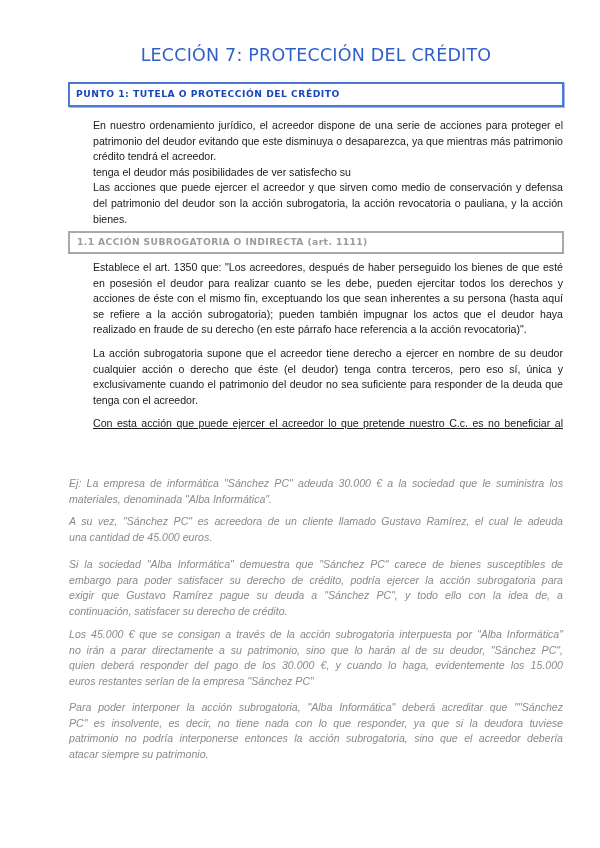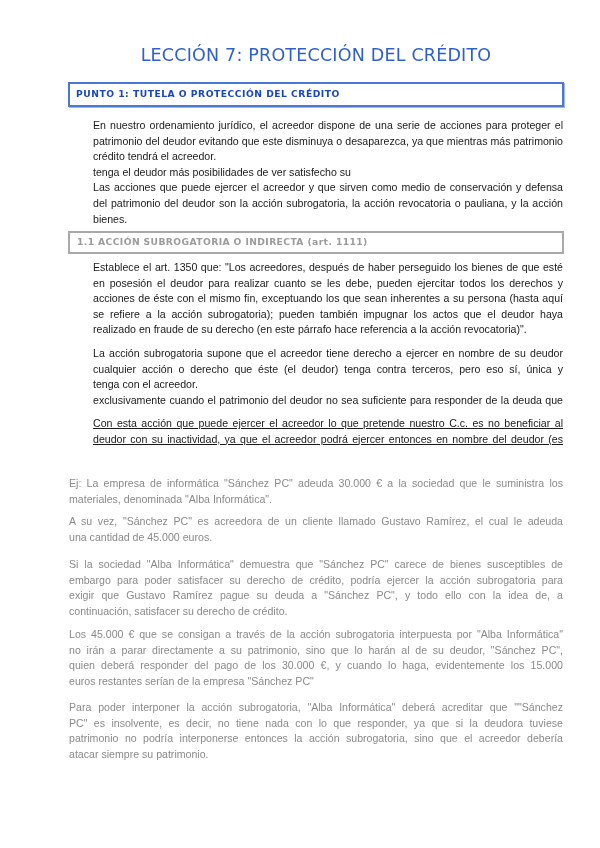--- a/index.html
+++ b/index.html
@@ -31,21 +31,21 @@
     }
     .para {
       position: absolute; left: 53px; width: 494px;
       font-family: "Liberation Sans", sans-serif; font-size: 10.6px; line-height: 15.6px;
       color: #1a1a1a; text-align: justify;
     }
     .para .ln { display: block; white-space: nowrap; text-align: justify; text-align-last: justify; padding-left: 24px; }
     .para .ln.last { text-align-last: left; }
     .ex {
       position: absolute; left: 53px; width: 494px;
-      font-family: "Liberation Sans", sans-serif; font-size: 10.6px; line-height: 15.6px;
+      font-family: "Liberation Sans", sans-serif; font-style: italic; font-size: 10.6px; line-height: 15.6px;
       color: #8a8a8a;
     }
     .ex .ln { display: block; white-space: nowrap; text-align: justify; text-align-last: justify; }
     .ex .ln.last { text-align-last: left; }
   </style>
 </head>
 <body>
 
 <div class="page">
 
@@ -73,27 +73,26 @@
     <span class="ln">Establece el art. 1350 que: "Los acreedores, después de haber perseguido los bienes de que esté</span>
     <span class="ln">en posesión el deudor para realizar cuanto se les debe, pueden ejercitar todos los derechos y</span>
     <span class="ln">acciones de éste con el mismo fin, exceptuando los que sean inherentes a su persona (hasta aquí</span>
     <span class="ln">se refiere a la acción subrogatoria); pueden también impugnar los actos que el deudor haya</span>
     <span class="ln last">realizado en fraude de su derecho (en este párrafo hace referencia a la acción revocatoria)".</span>
   </div>
 
   <div class="para" style="top:346px;">
     <span class="ln">La acción subrogatoria supone que el acreedor tiene derecho a ejercer en nombre de su deudor</span>
     <span class="ln">cualquier acción o derecho que éste (el deudor) tenga contra terceros, pero eso sí, única y</span>
+    <span class="ln">exclusivamente cuando el patrimonio del deudor no sea suficiente para responder de la deuda que</span>
     <span class="ln last">tenga con el acreedor.</span>
-    <span class="ln">exclusivamente cuando el patrimonio del deudor no sea suficiente para responder de la deuda que</span>
   </div>
 
   <div class="para" style="top:416px;text-decoration:underline;">
     <span class="ln">Con esta acción que puede ejercer el acreedor lo que pretende nuestro C.c. es no beneficiar al</span>
-    <span class="ln">deudor con su inactividad, ya que el acreedor podrá ejercer entonces en nombre del deudor (es</span>
   </div>
 
   <div class="ex" style="top:476px;">
     <span class="ln">Ej: La empresa de informática "Sánchez PC" adeuda 30.000 € a la sociedad que le suministra los</span>
     <span class="ln last">materiales, denominada "Alba Informática".</span>
   </div>
 
   <div class="ex" style="top:514px;">
     <span class="ln">A su vez, "Sánchez PC" es acreedora de un cliente llamado Gustavo Ramírez, el cual le adeuda</span>
     <span class="ln last">una cantidad de 45.000 euros.</span>

